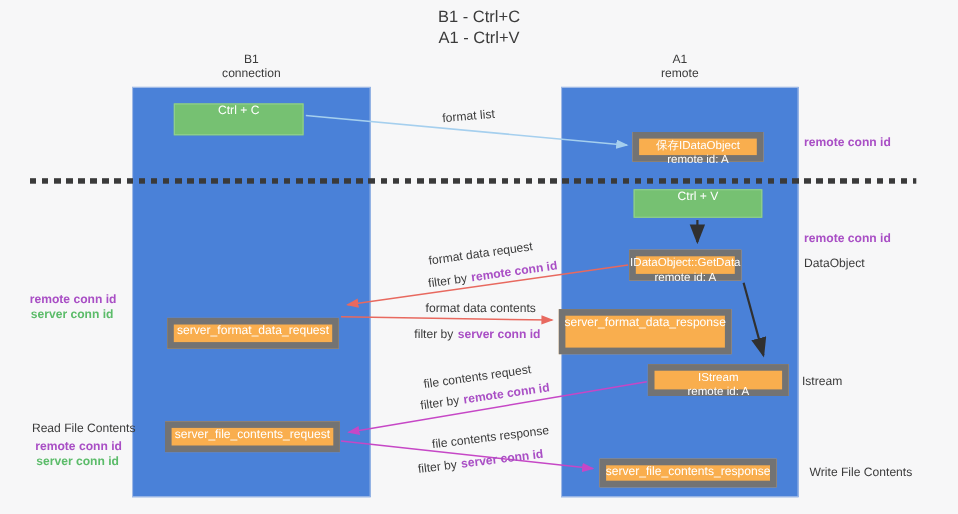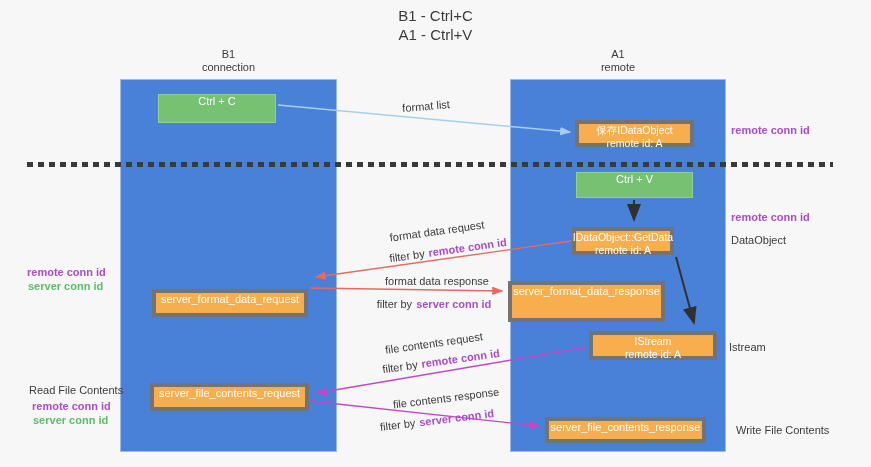--- a/index.html
+++ b/index.html
@@ -10,21 +10,21 @@
          font-size:15px;line-height:19px;}
   .colheader{position:absolute;text-align:center;color:#3b3b3b;font-size:11px;line-height:13px;}
 
   .col{position:absolute;background:#4a81d8;border:1px solid #9fb9e6;box-sizing:border-box;}
 
   .dashline{position:absolute;left:27px;top:162px;width:806px;height:5px;
             background:repeating-linear-gradient(to right,#3a3a3a 0,#3a3a3a 6px,transparent 6px,transparent 11px);}
 
   .box{position:absolute;display:flex;flex-direction:column;align-items:center;justify-content:flex-start;
        text-align:center;color:#ffffff;box-sizing:border-box;font-size:11px;line-height:12.5px;}
-  .box.orange{background:#f9ae4e;border:4px solid #737373;}
+  .box.orange{background:#f9ae4e;border:6px solid #737373;}
   .box.green{background:#76c172;border:1px solid #93d08e;}
   .box .l2{font-size:10.5px;}
 
   .elabel{position:absolute;transform:translate(-50%,-50%);white-space:nowrap;
           font-size:11px;color:#3b3b3b;}
   .elabel.rot8{transform:translate(-50%,-50%) rotate(-8deg);}
   .elabel.rot7{transform:translate(-50%,-50%) rotate(-7deg);}
   .elabel.rot5{transform:translate(-50%,-50%) rotate(-5deg);}
 
   .slabel{position:absolute;white-space:nowrap;font-size:11px;color:#3b3b3b;}
@@ -121,21 +121,21 @@
     <div>server_file_contents_response</div>
   </div>
 
   <div class="elabel rot5" style="left:426px;top:106px;">format list</div>
 
   <div class="elabel rot8" style="left:437px;top:231px;">format data request</div>
   <div class="elabel rot8" style="left:448px;top:250px;">
     <span>filter by</span><span class="purple fid">remote conn id</span>
   </div>
 
-  <div class="elabel" style="left:437px;top:281px;">format data response</div>
+  <div class="elabel" style="left:437px;top:281px;">format data contents</div>
   <div class="elabel" style="left:434px;top:304px;">
     <span>filter by</span><span class="purple fid">server conn id</span>
   </div>
 
   <div class="elabel rot8" style="left:434px;top:343px;">file contents request</div>
   <div class="elabel rot8" style="left:441px;top:361px;">
     <span>filter by</span><span class="purple fid">remote conn id</span>
   </div>
 
   <div class="elabel rot7" style="left:446px;top:398px;">file contents response</div>

